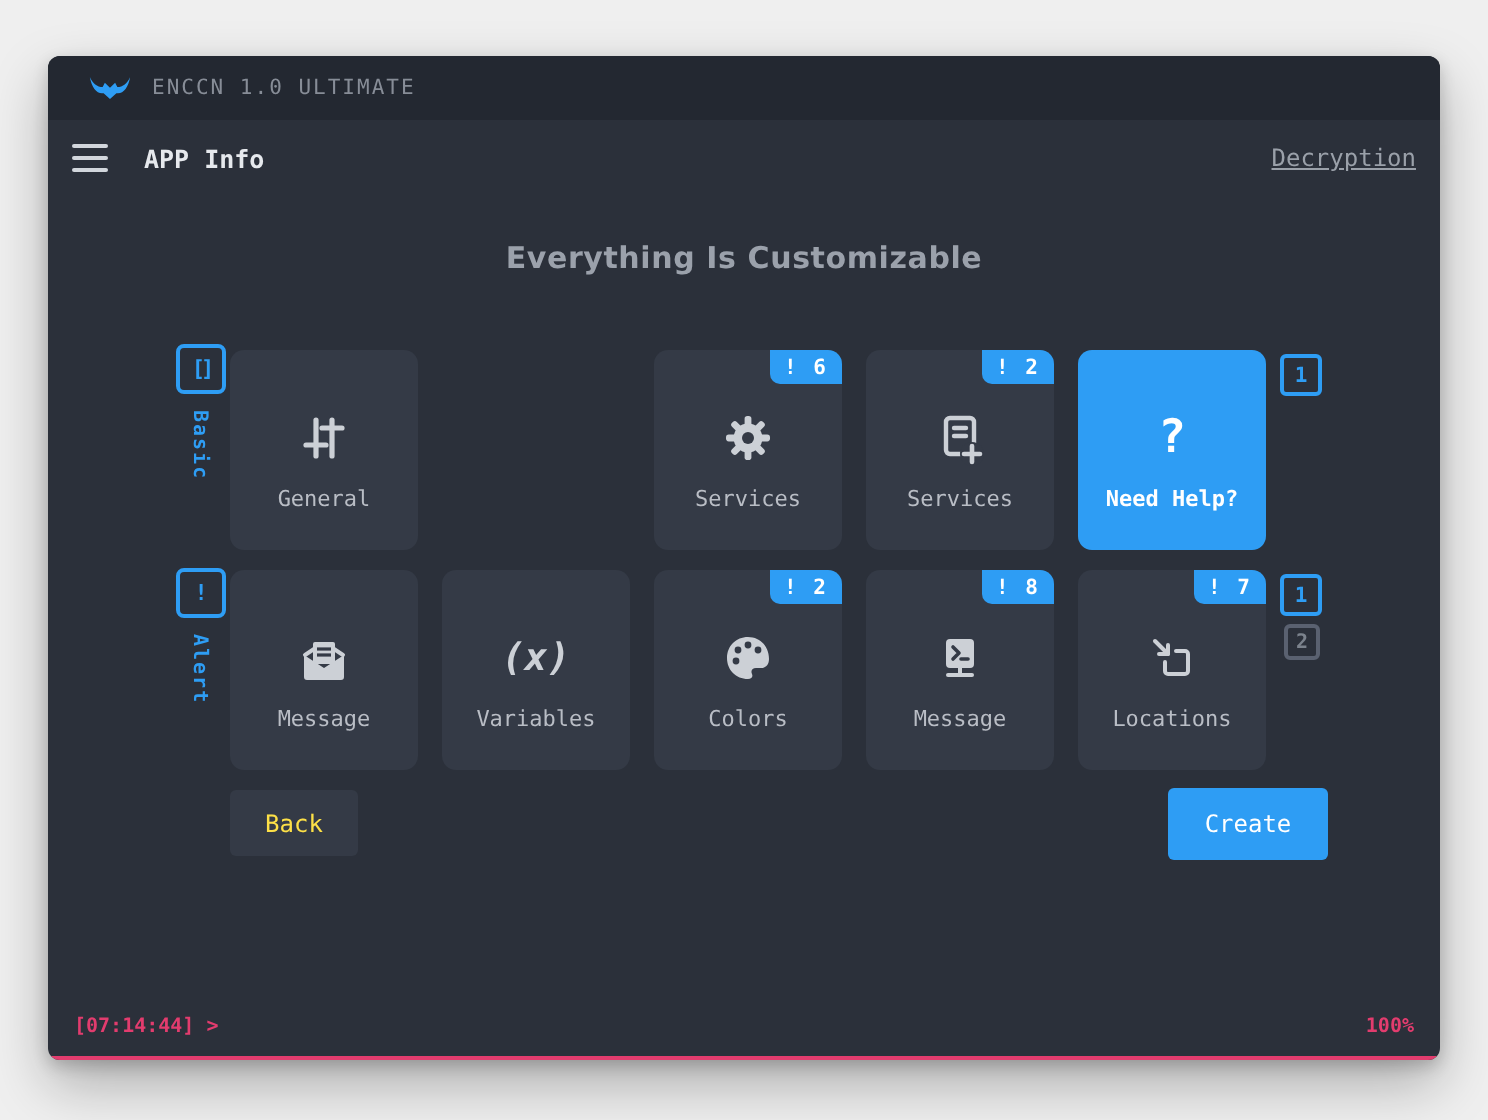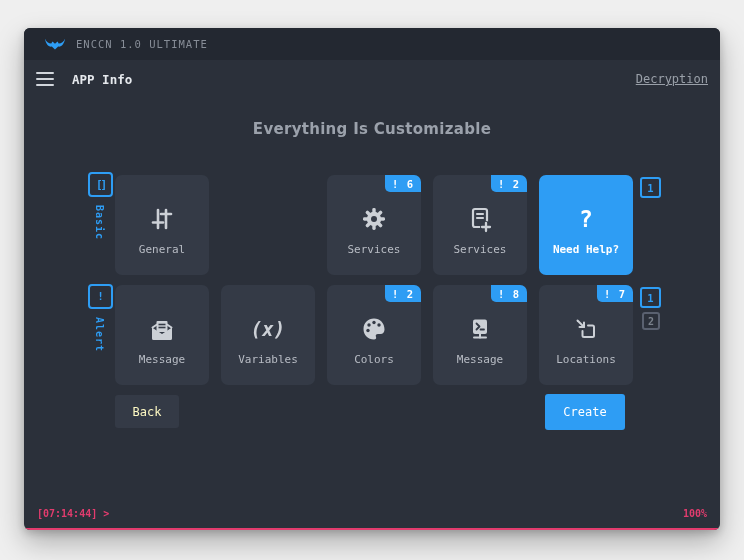--- a/index.html
+++ b/index.html
@@ -48,22 +48,22 @@
   .page-badge { position:absolute; display:flex; align-items:center; justify-content:center;
     font-weight:bold; border-radius:3px; cursor:pointer; }
   .page-active { width:21px; height:21px; border:2.5px solid #2e9df4; color:#2e9df4; font-size:10.5px; }
   .page-inactive { width:18px; height:18px; border:2px solid #5a6170; color:#7b828c; font-size:10px; }
   .pg-r1-1 { left:616px; top:149px; }
   .pg-r2-1 { left:616px; top:259px; }
   .pg-r2-2 { left:618px; top:284px; }
   
   .btn { position:absolute; display:flex; align-items:center; justify-content:center;
     font-size:12px; border-radius:3px; cursor:pointer; font-family:"DejaVu Sans Mono", monospace; border:none; }
-  .btn-back { left:91px; top:367px; width:64px; height:33px; background:#343a46; color:#fef9c3; }
-  .btn-create { left:521px; top:366px; width:80px; height:36px; background:#2e9df4; color:#ffffff; }
+  .btn-back { left:91px; top:367px; width:64px; height:33px; background:#343a46; color:#fde047; }
+  .btn-create { left:560px; top:366px; width:80px; height:36px; background:#2e9df4; color:#ffffff; }
   
   .footer { position:absolute; left:0; right:0; bottom:0; height:29px; display:flex; align-items:center;
     padding:0 13px 2px 13px; border-bottom:2.5px solid #e23c6e; font-size:10px; }
   .f-time { color:#e23c6e; font-weight:bold; }
   .f-prompt { color:#e23c6e; font-weight:bold; margin:0 7px 0 6px; }
   .f-msg { color:#81868e; }
   .f-progress { margin-left:auto; color:#e23c6e; font-weight:bold; }
 </style>
 </head>
 <body>

